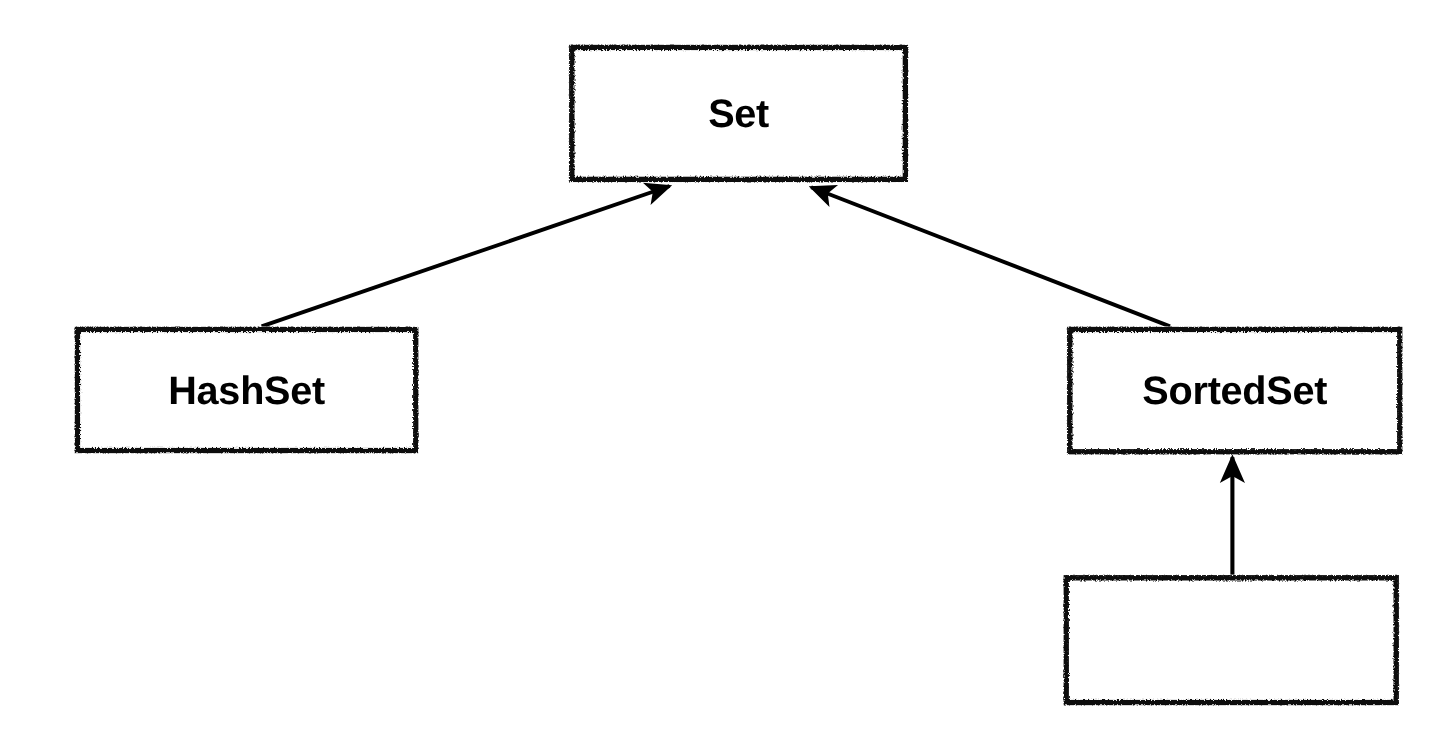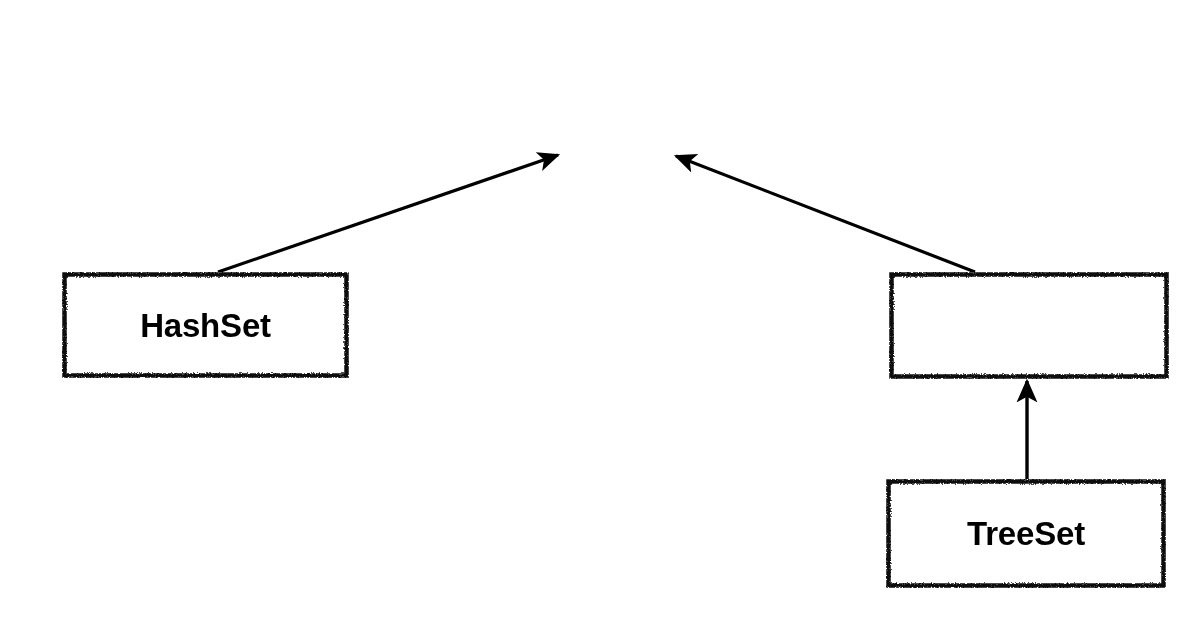--- a/index.html
+++ b/index.html
@@ -74,34 +74,40 @@
       </filter>
     </defs>
 
     <line x1="218" y1="272" x2="558" y2="155" stroke="#000000" stroke-width="3.2" stroke-linecap="butt" marker-end="url(#arrow-solid)"></line>
 
     <line x1="975" y1="272" x2="676" y2="156" stroke="#000000" stroke-width="3.2" stroke-linecap="butt" marker-end="url(#arrow-solid)"></line>
 
     <line x1="1027" y1="479" x2="1027" y2="381" stroke="#000000" stroke-width="3.4" stroke-linecap="butt" marker-end="url(#arrow-solid)"></line>
   </svg>
 
+  <div class="node" id="node-set">
+    <svg class="node-border" viewBox="0 0 283 115" preserveAspectRatio="none" xmlns="http://www.w3.org/2000/svg">
+      <rect x="2.5" y="2.5" width="278" height="110" fill="#ffffff" stroke="#111111" stroke-width="4.5" filter="url(#rough)"></rect>
+    </svg>
+    <span class="node-label">Set</span>
+  </div>
 
   <div class="node" id="node-hashset">
     <svg class="node-border" viewBox="0 0 287 106" preserveAspectRatio="none" xmlns="http://www.w3.org/2000/svg">
       <rect x="2.5" y="2.5" width="282" height="101" fill="#ffffff" stroke="#111111" stroke-width="4.5" filter="url(#rough)"></rect>
     </svg>
     <span class="node-label">HashSet</span>
   </div>
 
   <div class="node" id="node-sortedset">
     <svg class="node-border" viewBox="0 0 280 107" preserveAspectRatio="none" xmlns="http://www.w3.org/2000/svg">
       <rect x="2.5" y="2.5" width="275" height="102" fill="#ffffff" stroke="#111111" stroke-width="4.5" filter="url(#rough)"></rect>
     </svg>
+    <span class="node-label">SortedSet</span>
   </div>
 
   <div class="node" id="node-treeset">
     <svg class="node-border" viewBox="0 0 280 109" preserveAspectRatio="none" xmlns="http://www.w3.org/2000/svg">
       <rect x="2.5" y="2.5" width="275" height="104" fill="#ffffff" stroke="#111111" stroke-width="4.5" filter="url(#rough)"></rect>
     </svg>
-    <span class="node-label">TreeSet</span>
   </div>
 
 </div>
 
 </body></html>

